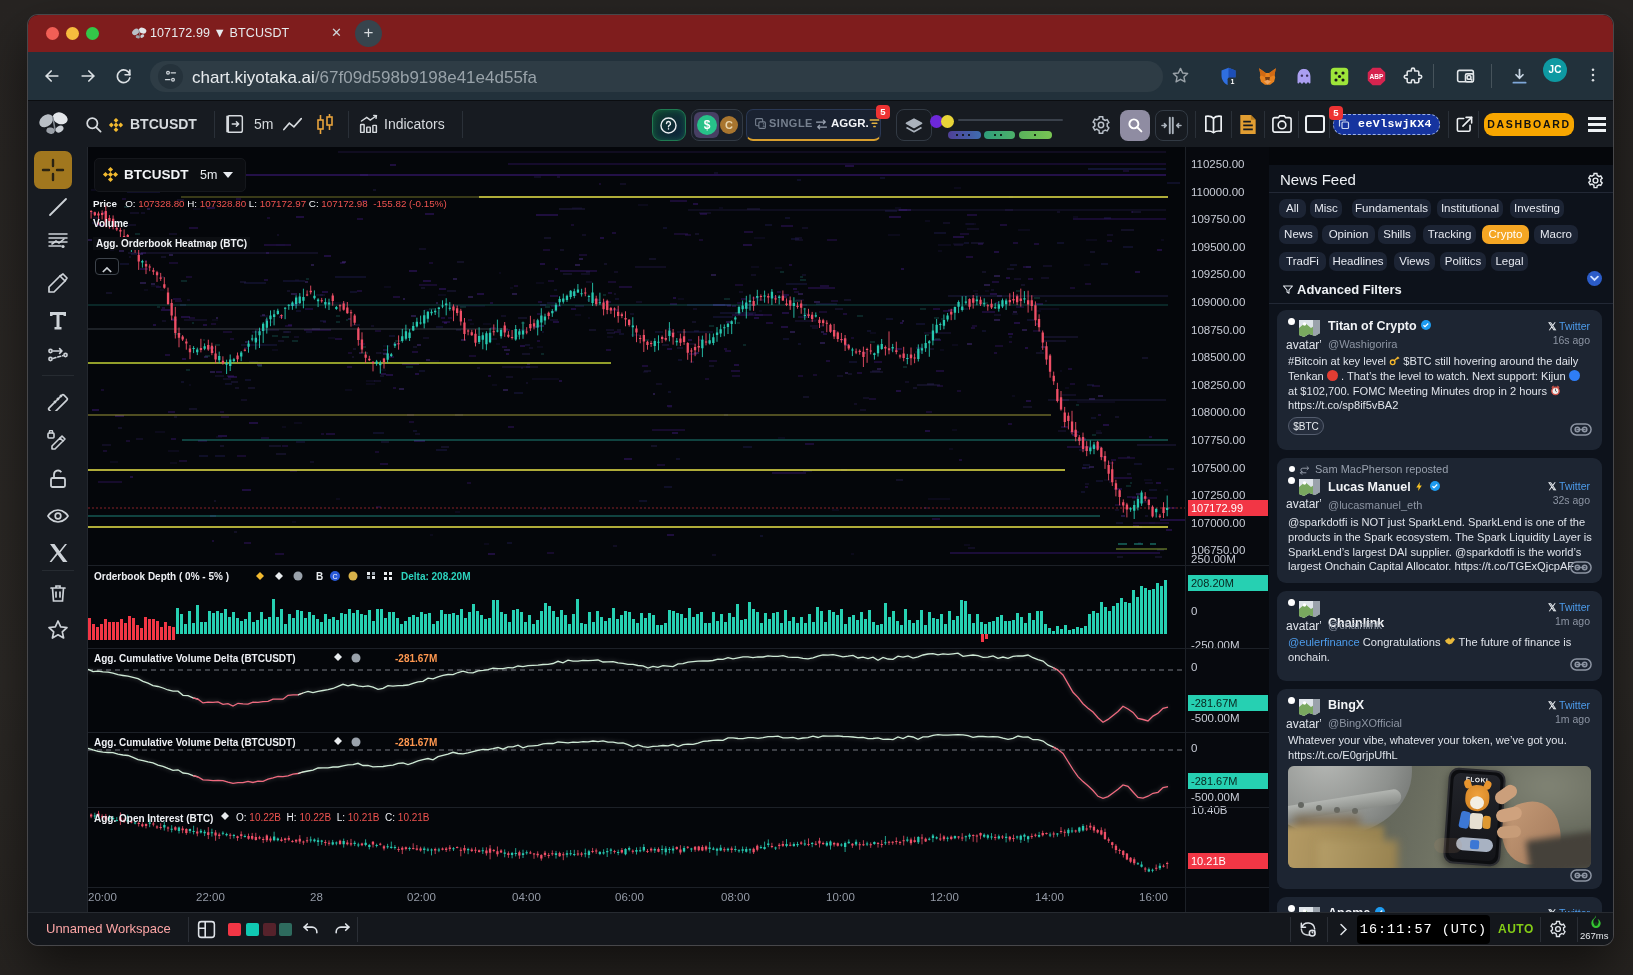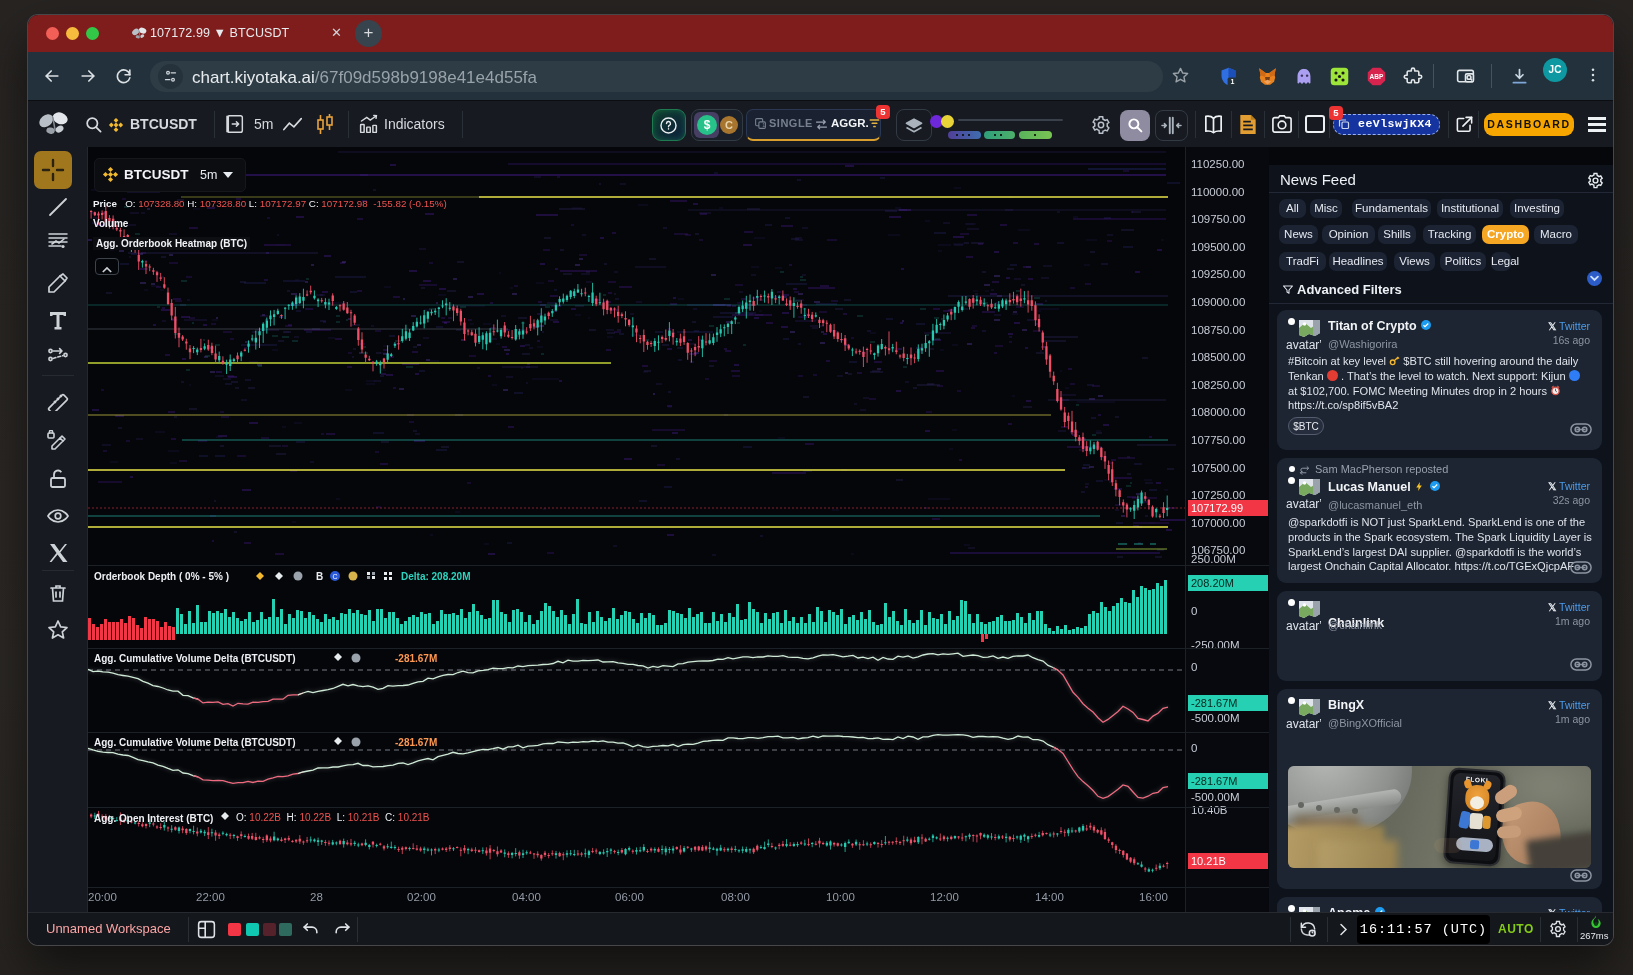--- a/index.html
+++ b/index.html
@@ -571,28 +571,28 @@
 <div class="chip" style="left:10px;top:34px;width:27px">All</div>
 <div class="chip" style="left:41px;top:34px;width:32px">Misc</div>
 <div class="chip" style="left:83px;top:34px;width:79px">Fundamentals</div>
 <div class="chip" style="left:168px;top:34px;width:66px">Institutional</div>
 <div class="chip" style="left:241px;top:34px;width:54px">Investing</div>
 
 <div class="chip" style="left:10px;top:60px;width:39px">News</div>
 <div class="chip" style="left:53px;top:60px;width:53px">Opinion</div>
 <div class="chip" style="left:109px;top:60px;width:38px">Shills</div>
 <div class="chip" style="left:154px;top:60px;width:53px">Tracking</div>
-<div class="chip" style="left:213px;top:60px;width:47px;background:#f5a623;color:#fff;font-weight:700">Crypto</div>
+<div class="chip" style="left:213px;top:60px;width:47px;background:#f5a623;color:#fff;font-weight:400">Crypto</div>
 <div class="chip" style="left:265px;top:60px;width:44px">Macro</div>
 
 <div class="chip" style="left:10px;top:87px;width:47px">TradFi</div>
 <div class="chip" style="left:60px;top:87px;width:58px">Headlines</div>
 <div class="chip" style="left:125px;top:87px;width:41px">Views</div>
 <div class="chip" style="left:171px;top:87px;width:46px">Politics</div>
-<div class="chip" style="left:222px;top:87px;width:20px">Legal</div>
+<div class="chip" style="left:222px;top:87px;width:37px">Legal</div>
 
 <div style="position:absolute;left:318px;top:106px;width:15px;height:15px;border-radius:50%;background:#2b5cc8"></div>
 <svg style="position:absolute;left:321px;top:110px" width="9" height="7" viewBox="0 0 12 8" fill="none" stroke="#cfe0ff" stroke-width="2.4" stroke-linecap="round">
           <path d="M1.5 1.5L6 6l4.5-4.5"></path>
         </svg>
 <svg style="position:absolute;left:13px;top:119px" width="12" height="12" viewBox="0 0 24 24" fill="none" stroke="#dfe3ea" stroke-width="2.2" stroke-linejoin="round">
           <path d="M3 4h18l-7 8v6.5L10 16v-4z"></path>
         </svg>
 <div style="position:absolute;left:28px;top:117px;font-size:13px;font-weight:700;color:#eef1f5">Advanced Filters</div>
 <div style="position:absolute;left:0;top:138px;width:344px;height:1px;background:#222835"></div>
@@ -675,20 +675,24 @@
               <path d="M2 10l6-5 6 5 3-2 6 4v3l-5 3-6-2-5 3-5-2z" fill="#79a85f"></path>
               <path d="M16 2h7v13l-5 3-2-.7z" fill="#9aa2ab"></path>
               <circle cx="7.5" cy="6" r="1.7" fill="#fff"></circle>
             </svg>
     <div style="position:absolute;left:0px;top:22px;width:35px;font-size:12px;color:#dfe3ea;white-space:nowrap;overflow:hidden">avatarʼ</div>
   </div>
   <div class="nm" style="position:absolute;left:51px;top:25px">Chainlink</div>
   <div class="hd" style="position:absolute;left:51px;top:28px">@chainlink</div>
   <div class="tw" style="right:12px;top:10px"><span style="color:#e8ecf0;font-weight:700">𝕏</span> Twitter</div>
   <div class="ago" style="right:12px;top:24px">1m ago</div>
+  <div class="bd" style="position:absolute;left:11px;top:44px;width:305px"><span style="color:#4d9ceb">@eulerfinance</span> Congratulations <svg width="12" height="11" viewBox="0 0 24 20" style="vertical-align:-1px">
+              <path d="M2 8l7-5 4 3 5-4 4 4-6 8-6 2-6-4z" fill="#e8b93c"></path>
+              <path d="M9 3l4 3 5-4" fill="none" stroke="#c69322" stroke-width="1.4"></path>
+            </svg> The future of finance is<br>onchain.</div>
   <svg class="linkic" style="top:67px" width="22" height="14" viewBox="0 0 24 14" fill="none" stroke="#8d95a3" stroke-width="1.6">
             <rect x="1" y="1" width="22" height="12" rx="6"></rect>
             <path d="M7 7h10" opacity=".9"></path>
             <circle cx="8" cy="7" r="2.4"></circle>
             <circle cx="16" cy="7" r="2.4"></circle>
           </svg>
 </div>
 
 <div class="card" style="top:524px;height:200px">
   <div class="brkav" style="left:9px;top:6px">
@@ -698,20 +702,21 @@
               <path d="M2 10l6-5 6 5 3-2 6 4v3l-5 3-6-2-5 3-5-2z" fill="#79a85f"></path>
               <path d="M16 2h7v13l-5 3-2-.7z" fill="#9aa2ab"></path>
               <circle cx="7.5" cy="6" r="1.7" fill="#fff"></circle>
             </svg>
     <div style="position:absolute;left:0px;top:22px;width:35px;font-size:12px;color:#dfe3ea;white-space:nowrap;overflow:hidden">avatarʼ</div>
   </div>
   <div class="nm" style="position:absolute;left:51px;top:9px">BingX</div>
   <div class="hd" style="position:absolute;left:51px;top:28px">@BingXOfficial</div>
   <div class="tw" style="right:12px;top:10px"><span style="color:#e8ecf0;font-weight:700">𝕏</span> Twitter</div>
   <div class="ago" style="right:12px;top:24px">1m ago</div>
+  <div class="bd" style="position:absolute;left:11px;top:44px;width:305px">Whatever your vibe, whatever your token, we’ve got you.<br>https://t.co/E0grjpUfhL</div>
   <div style="position:absolute;left:11px;top:77px;width:303px;height:102px;border-radius:6px;overflow:hidden;background:linear-gradient(105deg,#54574c 0%,#686b5e 40%,#757867 58%,#5e6154 82%,#51544a 100%)">
     <div style="position:absolute;left:180px;top:-30px;width:160px;height:100px;background:radial-gradient(ellipse at 50% 50%,#828576,#676a5d 75%);filter:blur(8px)"></div>
     <div style="position:absolute;left:-34px;top:-60px;width:158px;height:130px;border-radius:50%;background:radial-gradient(circle at 45% 38%,#b7b9b6,#8e918e 58%,#707370 88%)"></div>
     <div style="position:absolute;left:-38px;top:34px;width:152px;height:15px;border-radius:8px;background:linear-gradient(#b2b5b1,#8a8d89);transform:rotate(-9deg)"></div>
 
     <div style="position:absolute;left:10px;top:36px;width:6px;height:6px;border-radius:50%;background:#646762"></div>
     <div style="position:absolute;left:28px;top:39px;width:6px;height:6px;border-radius:50%;background:#646762"></div>
     <div style="position:absolute;left:46px;top:41px;width:6px;height:6px;border-radius:50%;background:#646762"></div>
     <div style="position:absolute;left:64px;top:42px;width:6px;height:6px;border-radius:50%;background:#646762"></div>
     <div style="position:absolute;left:6px;top:50px;width:66px;height:34px;background:radial-gradient(ellipse,#9a8668,#7d6b4f 80%);filter:blur(5px)"></div>

